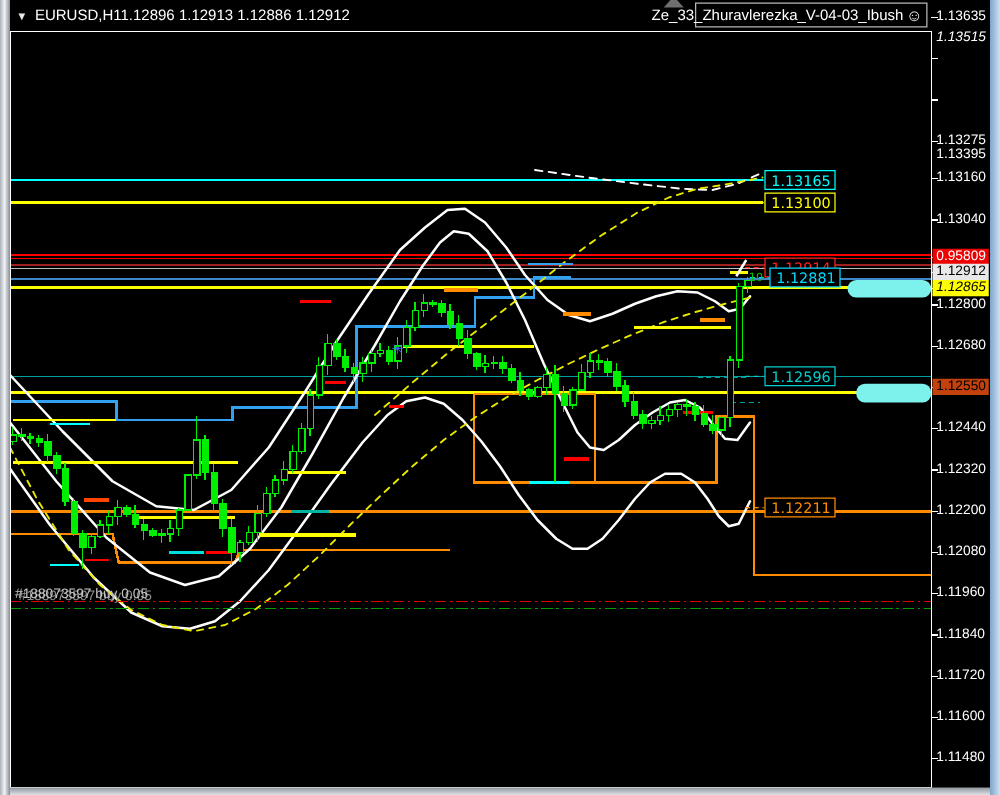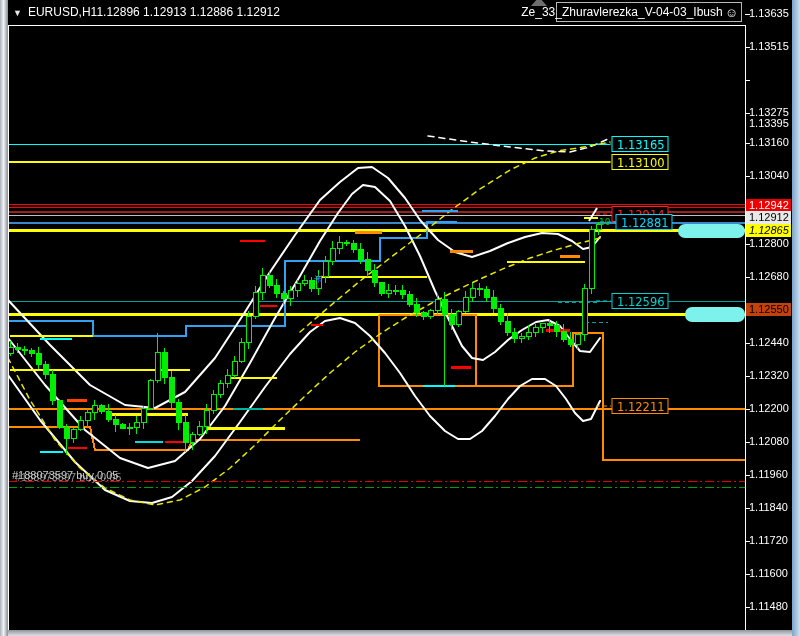--- a/index.html
+++ b/index.html
@@ -311,26 +311,26 @@
   <div class="indicator-box">
     <span>Ze_33_Zhuravlerezka_V-04-03_Ibush</span>
       <span class="smiley">☺</span>
   </div>
 
   <div class="order-label back" id="orderback" style="left:15px;top:471px;">#188973597 buy 0.05</div>
   <div class="order-label" id="orderfront" style="left:12px;top:469px;">#188073597 buy 0.05</div>
 
   <div class="axis" id="axis">
       <div class="axis-label" style="top: 7px;">1.13635</div>
-      <div class="axis-label" style="top: 40px;">1.13515</div>
+      <div class="axis-label" style="top: 24px; font-style: italic;">1.13515</div>
       <div class="axis-label" style="top: 73px; margin-top: 44px;">1.13395</div>
       <div class="axis-label" style="top: 106px;">1.13275</div>
       <div class="axis-label" style="top: 136px;">1.13160</div>
       <div class="axis-label" style="top: 169px;">1.13040</div>
-      <div class="axis-label hl" style="top: 199px; background: rgb(238, 0, 0); color: rgb(255, 255, 255);">1.12942</div>
+      <div class="axis-label hl" style="top: 199px; background: rgb(238, 0, 0); color: rgb(255, 255, 255);">0.95809</div>
       <div class="axis-label hl" style="top: 211px; background: rgb(232, 232, 232); color: rgb(0, 0, 0);">1.12912</div>
       <div class="axis-label hl" style="top: 224px; background: rgb(255, 255, 0); color: rgb(0, 0, 0); font-style: italic;">1.12865</div>
       <div class="axis-label" style="top: 237px;">1.12800</div>
       <div class="axis-label" style="top: 270px;">1.12680</div>
       <div class="axis-label hl" style="top: 303px; background: #c2410c; color: rgb(0, 0, 0);">1.12550</div>
       <div class="axis-label" style="top: 336px;">1.12440</div>
       <div class="axis-label" style="top: 369px; text-align: right;">1.12320</div>
       <div class="axis-label" style="top: 402px;">1.12200</div>
       <div class="axis-label" style="top: 435px;">1.12080</div>
       <div class="axis-label" style="top: 468px;">1.11960</div>

